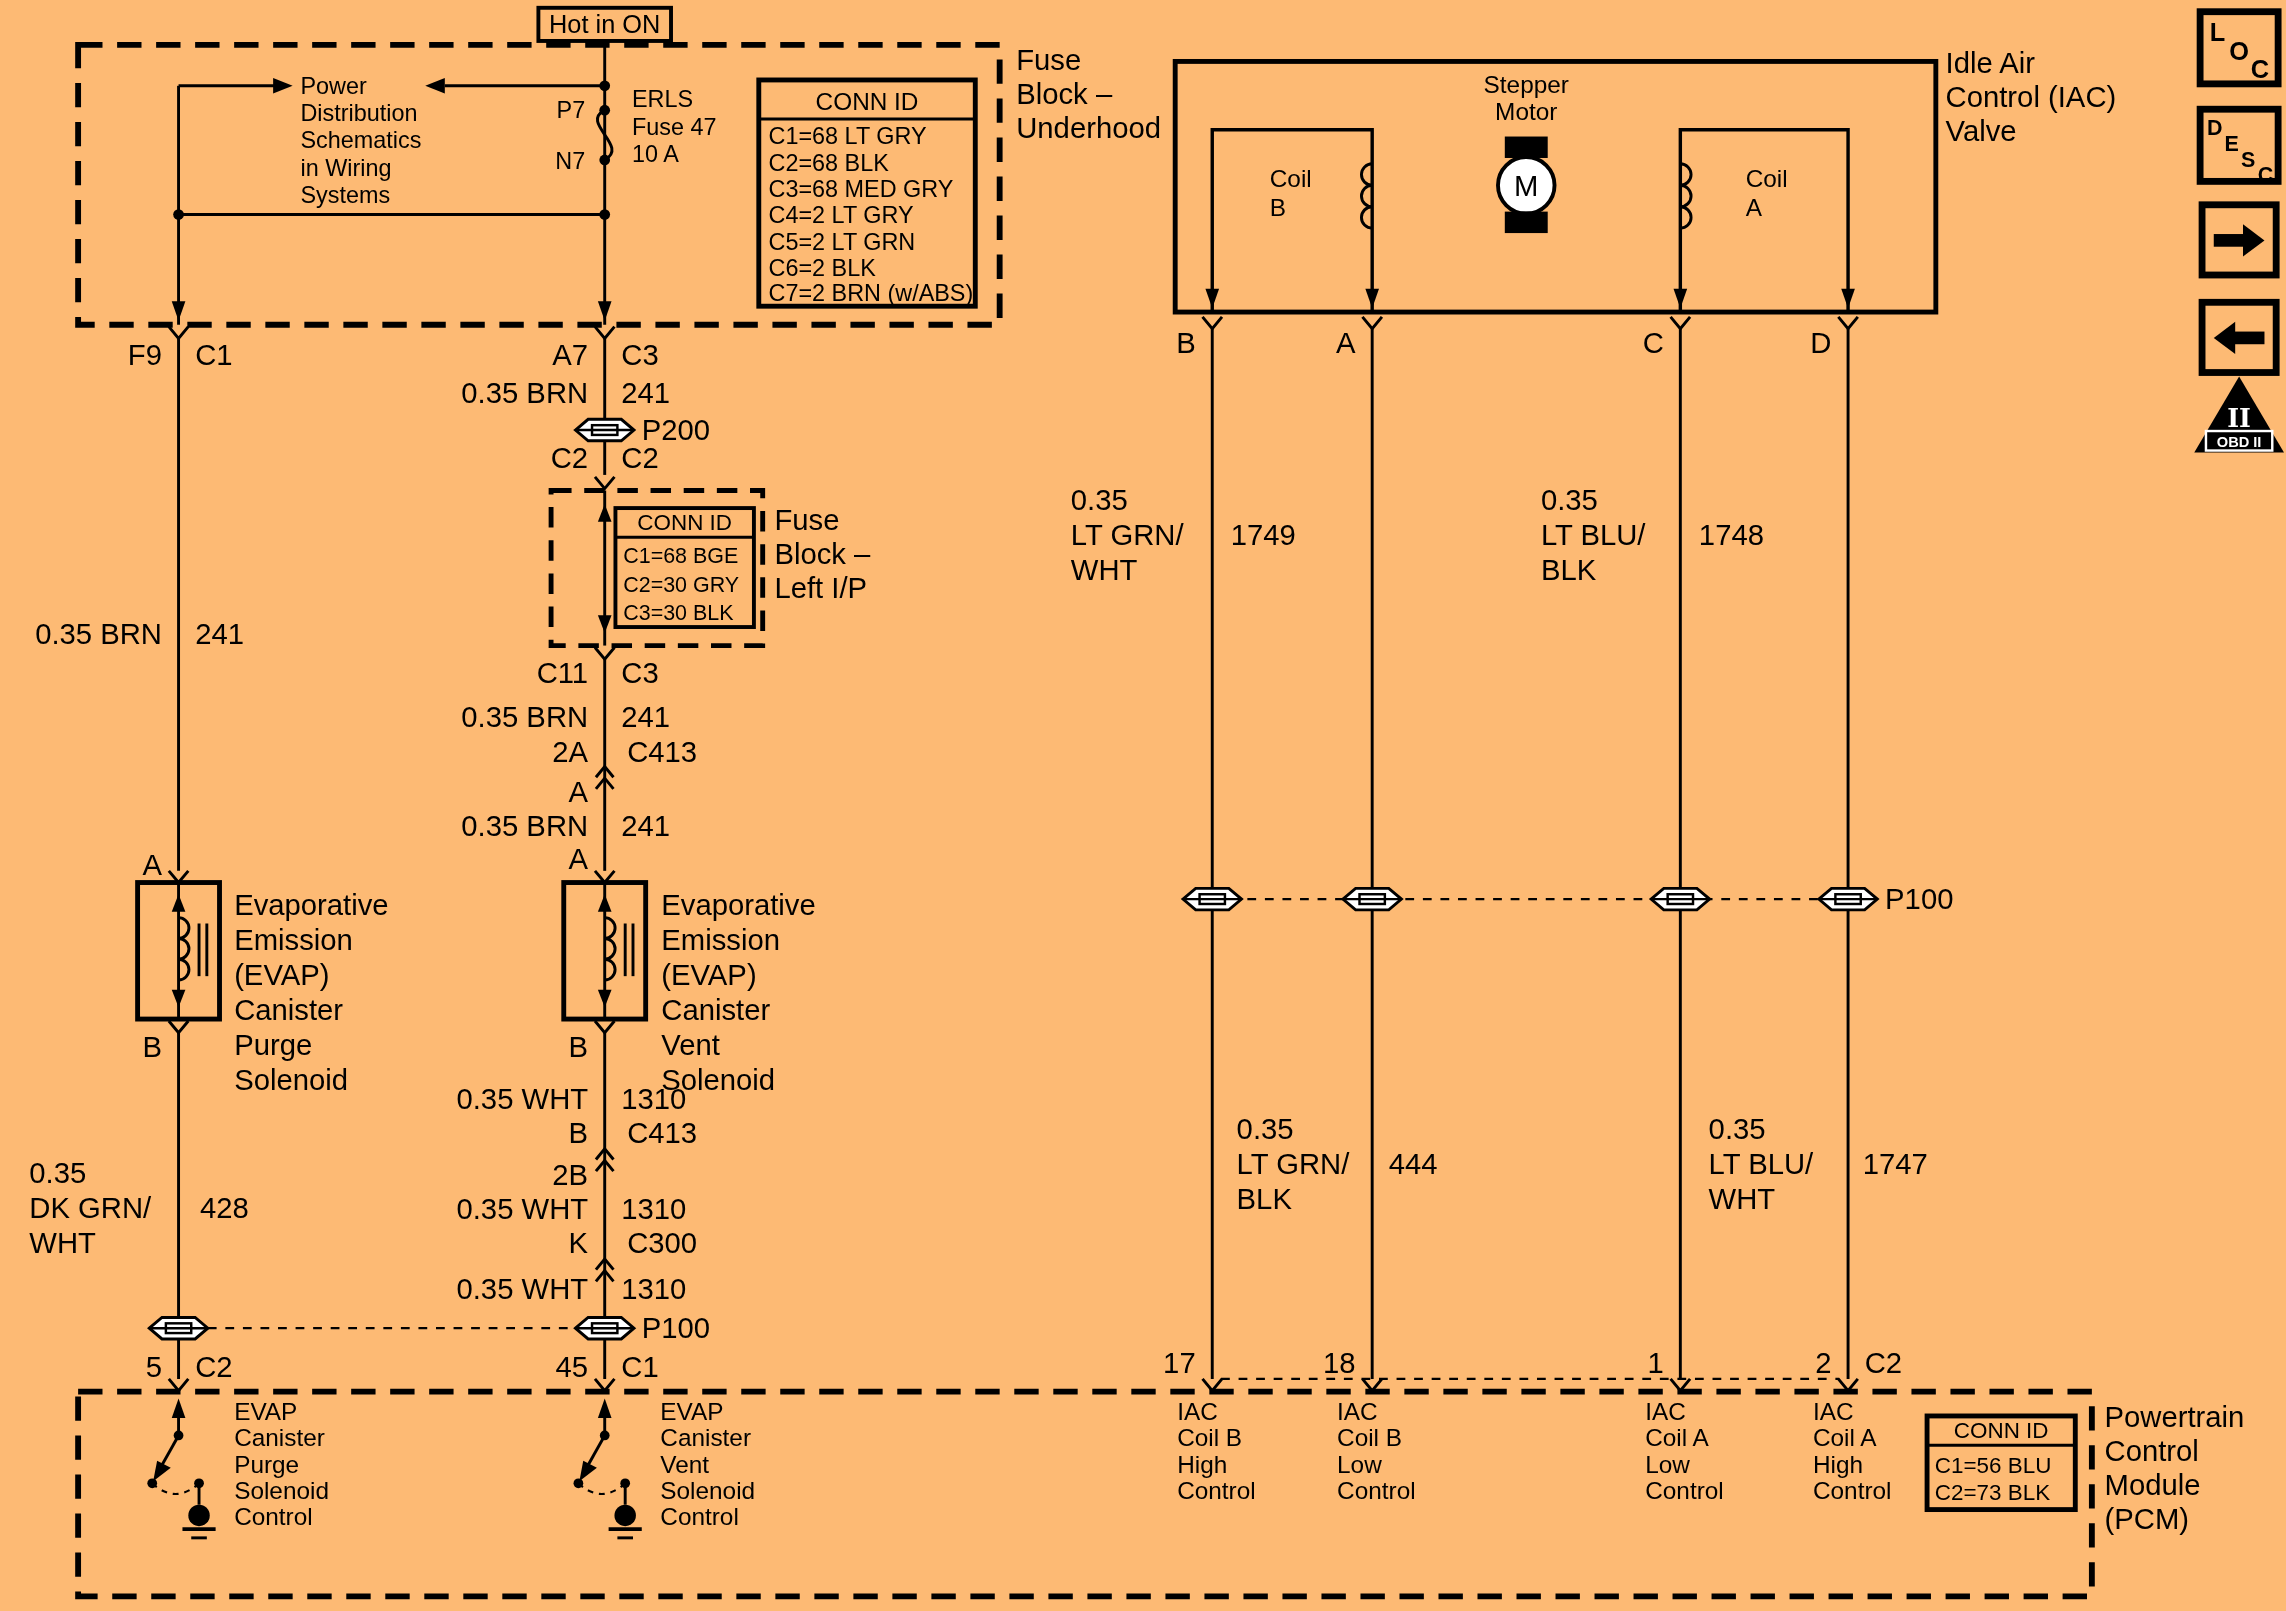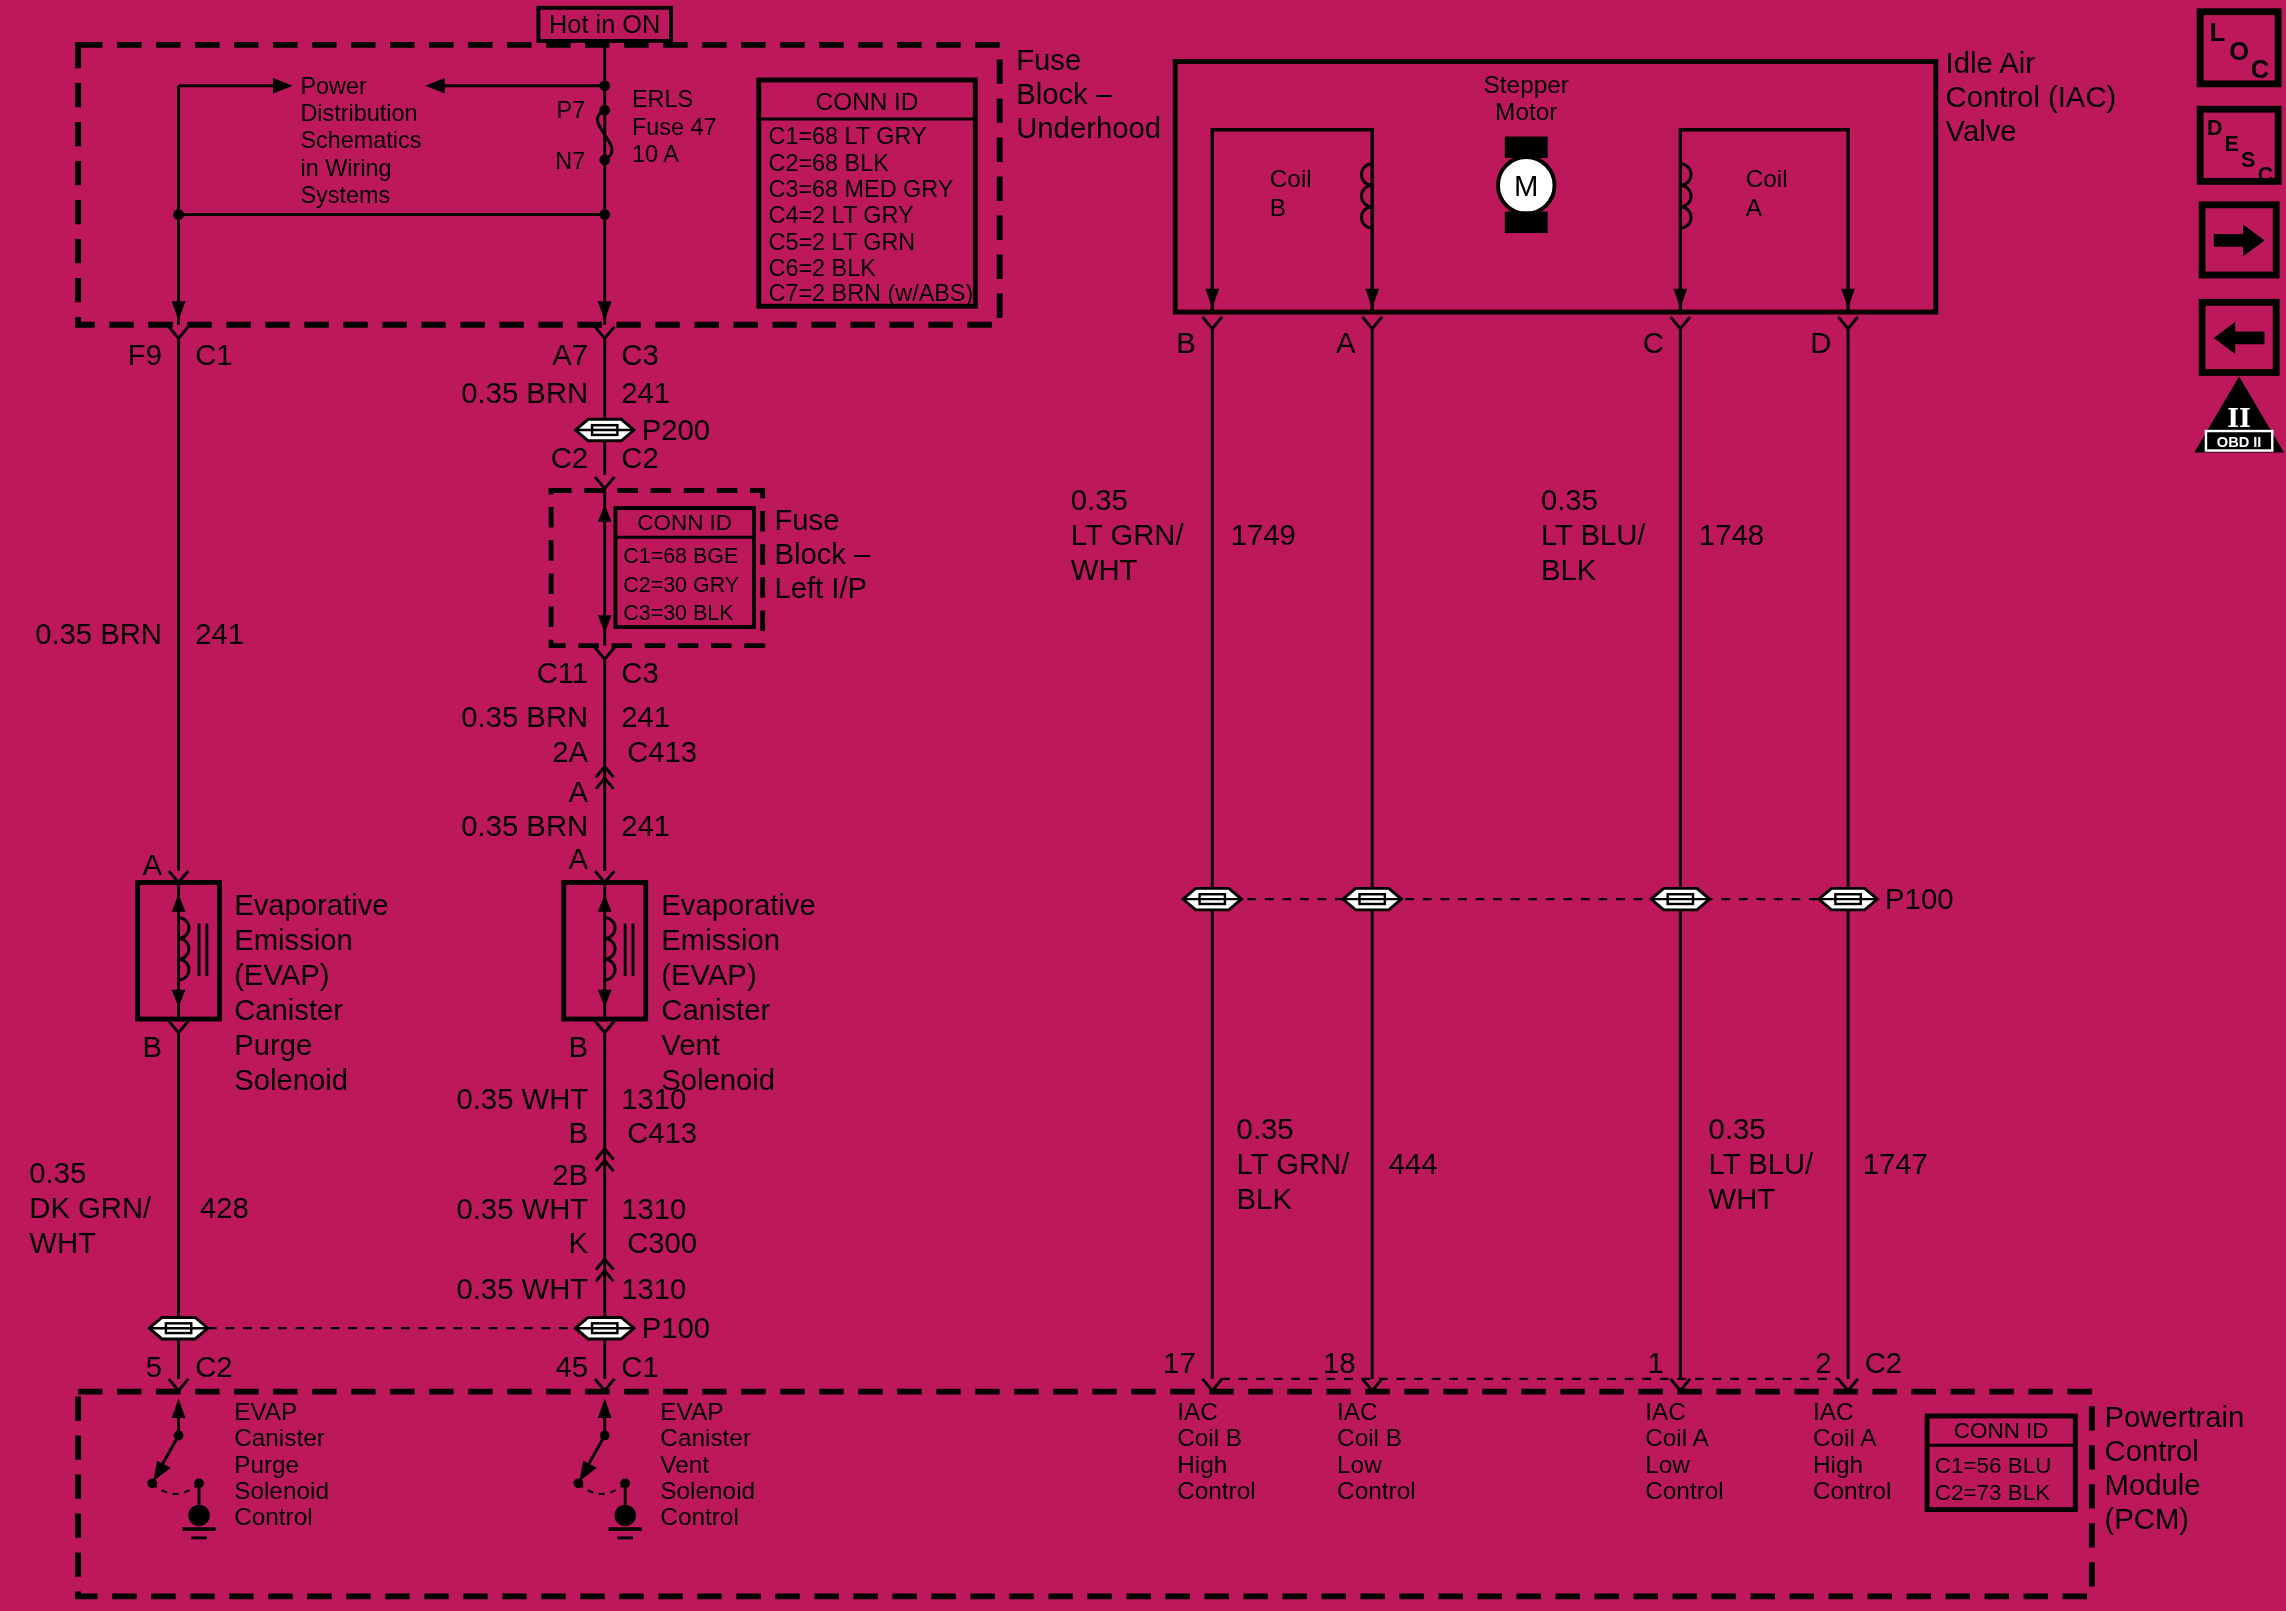--- a/index.html
+++ b/index.html
@@ -1,16 +1,16 @@
 <!DOCTYPE html>
 <html><head>
 <meta charset="utf-8">
 <style>
   html,body{margin:0;padding:0;background:#ffffff;}
-  #stage{position:relative;width:2287px;height:1611px;background:#be185d;overflow:hidden;text-align:center;}
+  #stage{position:relative;width:2287px;height:1611px;background:#fdba74;overflow:hidden;text-align:center;}
   svg{display:block;}
   text{font-family:"Liberation Sans",sans-serif;fill:#000;}
   .t30{font-size:30px;}
   .t26{font-size:26px;}
   .t25{font-size:25px;}
   .t24{font-size:24px;}
   .t23{font-size:23px;}
   .t22{font-size:22px;}
   .bold{font-weight:bold;}
   .white{fill:#fff;}

